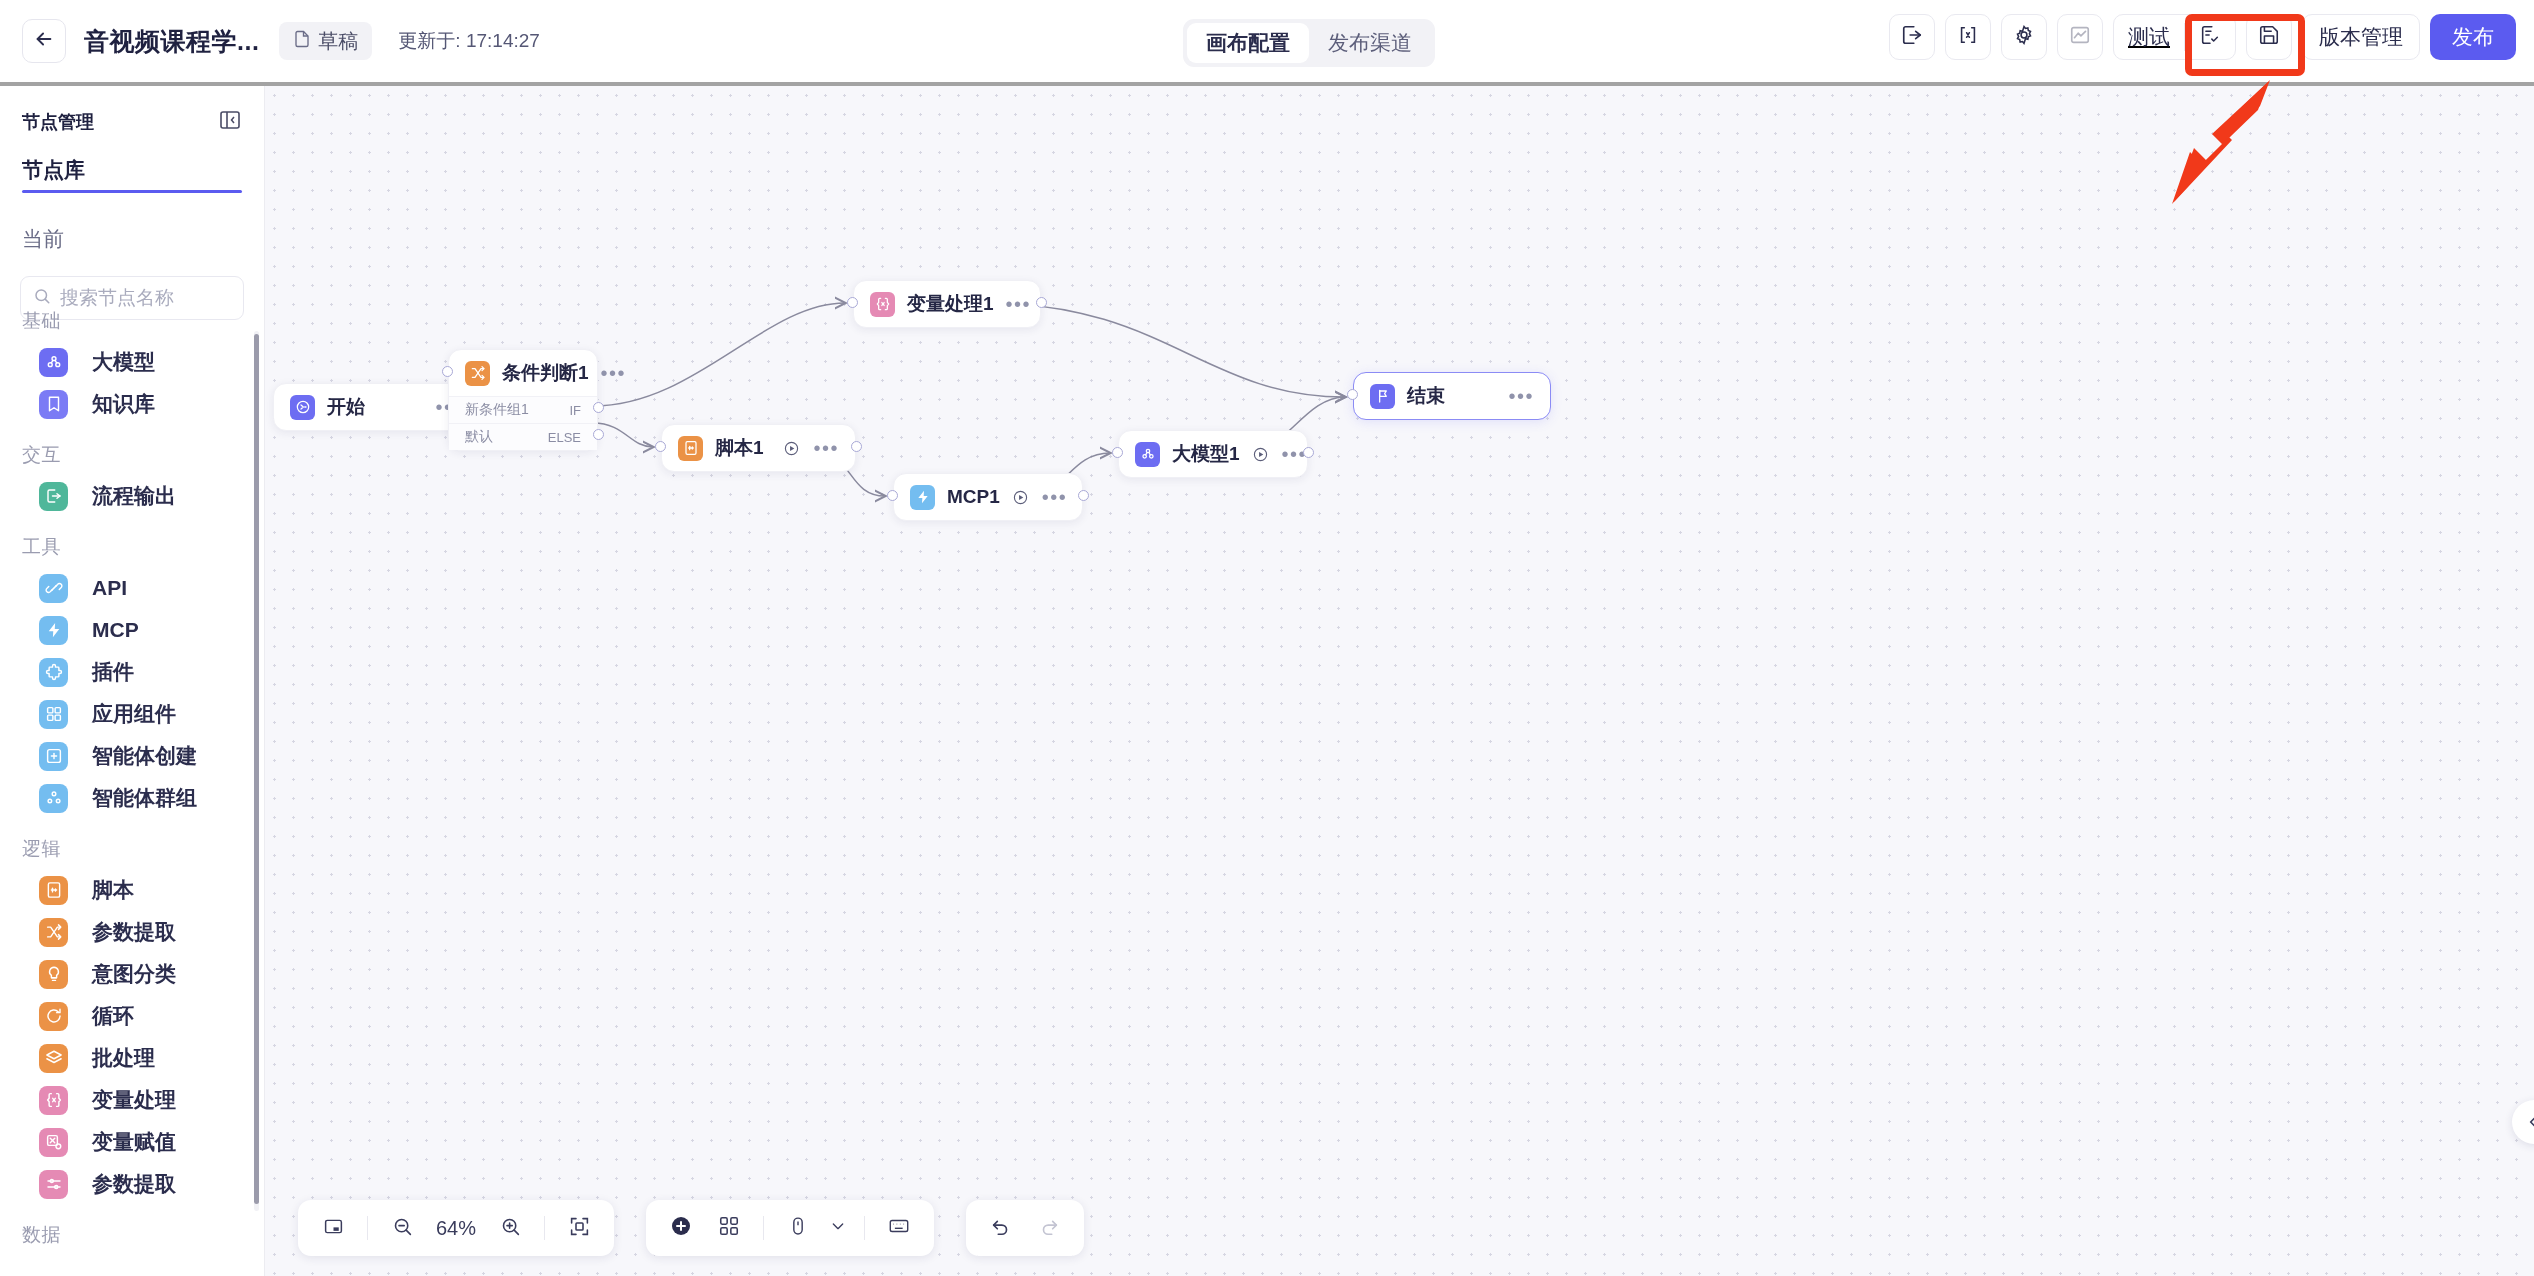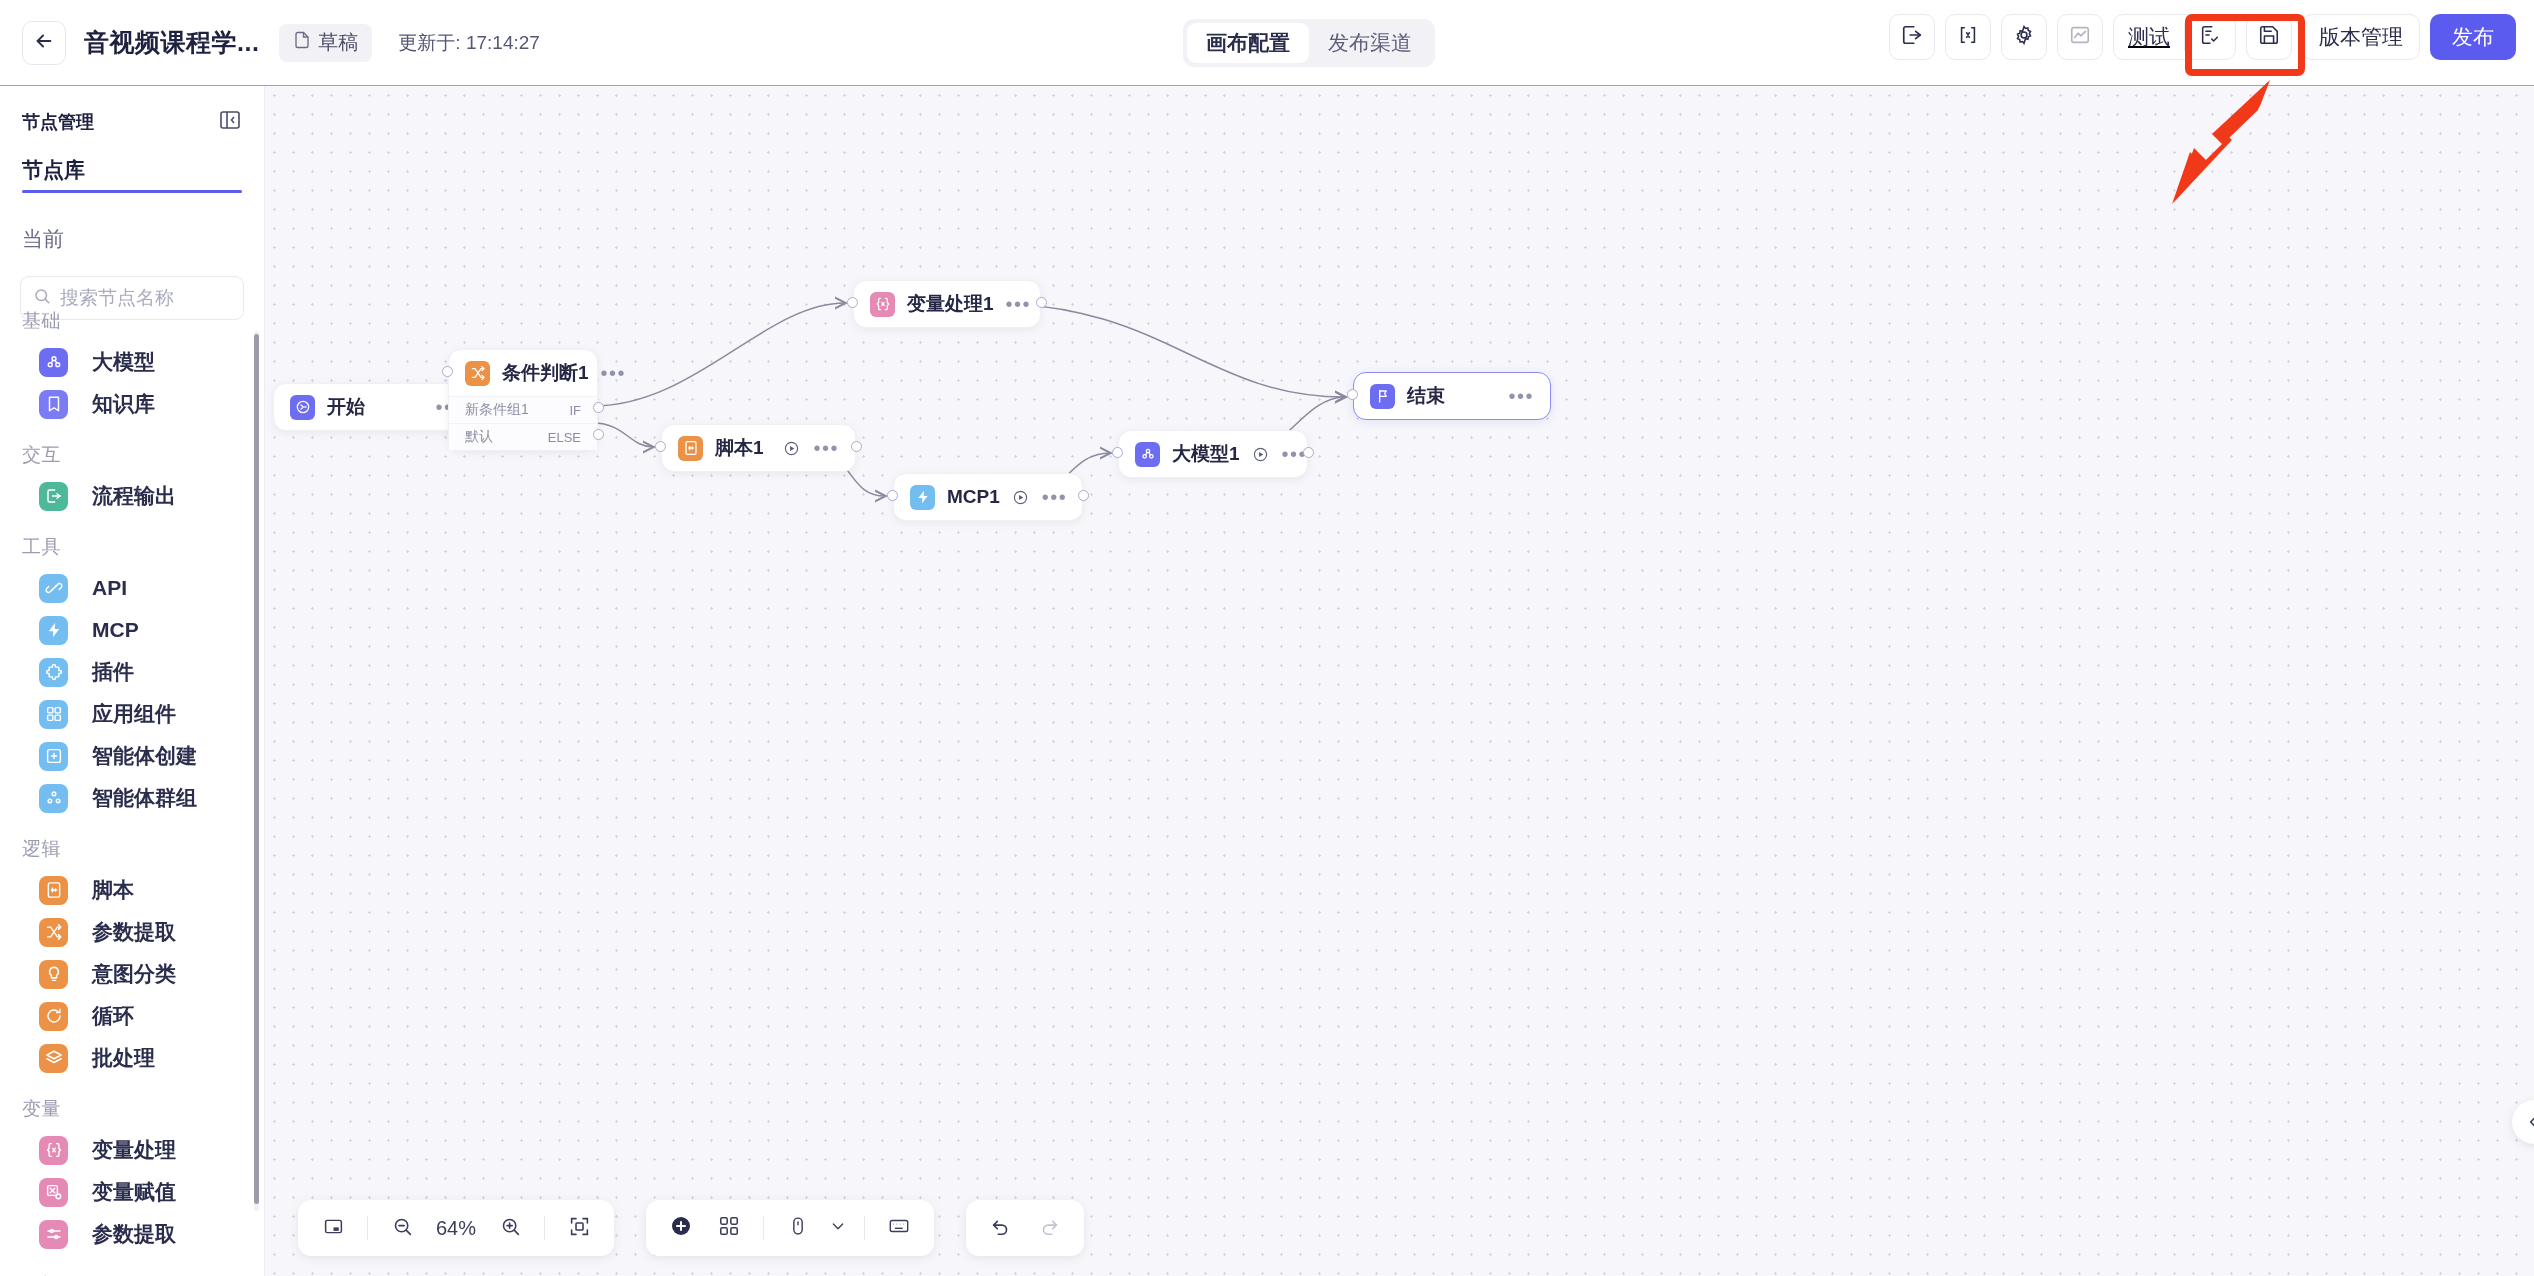--- a/index.html
+++ b/index.html
@@ -4,21 +4,21 @@
 <style>
   * { box-sizing: border-box; margin: 0; padding: 0; }
   html, body {
     width: 2534px; height: 1276px;
     font-family: "Liberation Sans", "DejaVu Sans", sans-serif;
     background: #ffffff; overflow: hidden;
   }
   
   .topbar {
     position: absolute; top: 0; left: 0; width: 2534px; height: 86px;
-    background: #ffffff; border-bottom: 1px solid #a3a3a3;
+    background: #ffffff; border-bottom: 4px solid #a3a3a3;
     display: flex; align-items: center; z-index: 40;
   }
   .back-btn {
     width: 44px; height: 44px; margin-left: 22px;
     border: 1px solid #e6e6ee; border-radius: 10px; background: #fff;
     display: flex; align-items: center; justify-content: center; cursor: pointer;
   }
   .doc-title {
     margin-left: 18px; font-size: 25px; font-weight: bold; color: #1f2140;
     letter-spacing: .5px; white-space: nowrap;
@@ -453,21 +453,20 @@
       </div>
       <div class="sb-item">
         <span class="ic" style="background:#eb9246">
           <svg width="18" height="18" viewBox="0 0 24 24" fill="none" stroke="#fff" stroke-width="1.9" stroke-linecap="round" stroke-linejoin="round">
             <polygon points="12 3 21.5 8 12 13 2.5 8"></polygon>
             <polyline points="2.5 13 12 18 21.5 13"></polyline>
           </svg>
         </span>
         <span class="lb">批处理</span>
       </div>
-      <div class="sb-group-title">变量</div>
       <div class="sb-item">
         <span class="ic" style="background:#e58ab4">
           <svg width="18" height="18" viewBox="0 0 24 24" fill="none" stroke="#fff" stroke-width="1.9" stroke-linecap="round" stroke-linejoin="round">
             <path d="M8.5 3.5H7a1.5 1.5 0 0 0-1.5 1.5v4.6L3.5 12l2 2.4V19A1.5 1.5 0 0 0 7 20.5h1.5"></path>
             <path d="M15.5 3.5H17A1.5 1.5 0 0 1 18.5 5v4.6L20.5 12l-2 2.4V19a1.5 1.5 0 0 1-1.5 1.5h-1.5"></path>
             <line x1="10.3" y1="9.8" x2="13.7" y2="14.2"></line>
             <line x1="13.7" y1="9.8" x2="10.3" y2="14.2"></line>
           </svg>
         </span>
         <span class="lb">变量处理</span>

